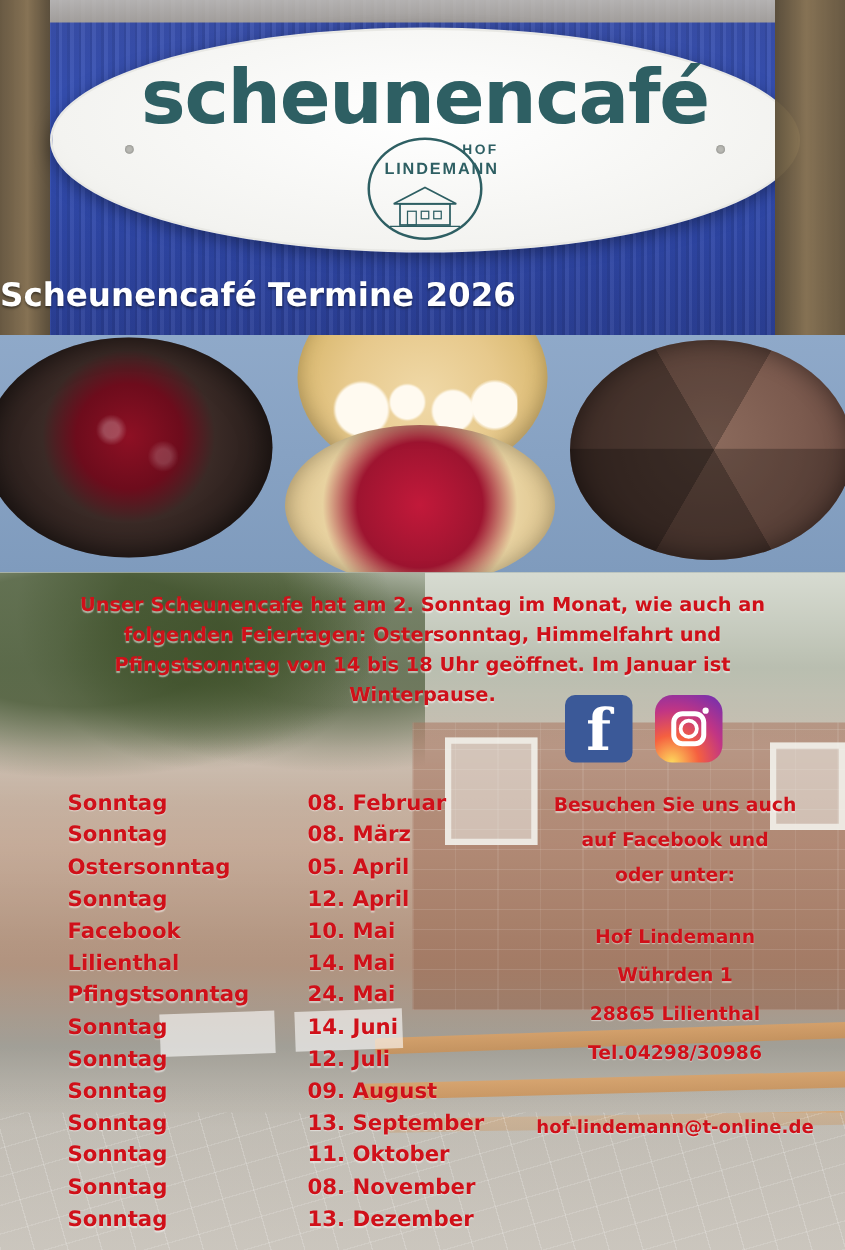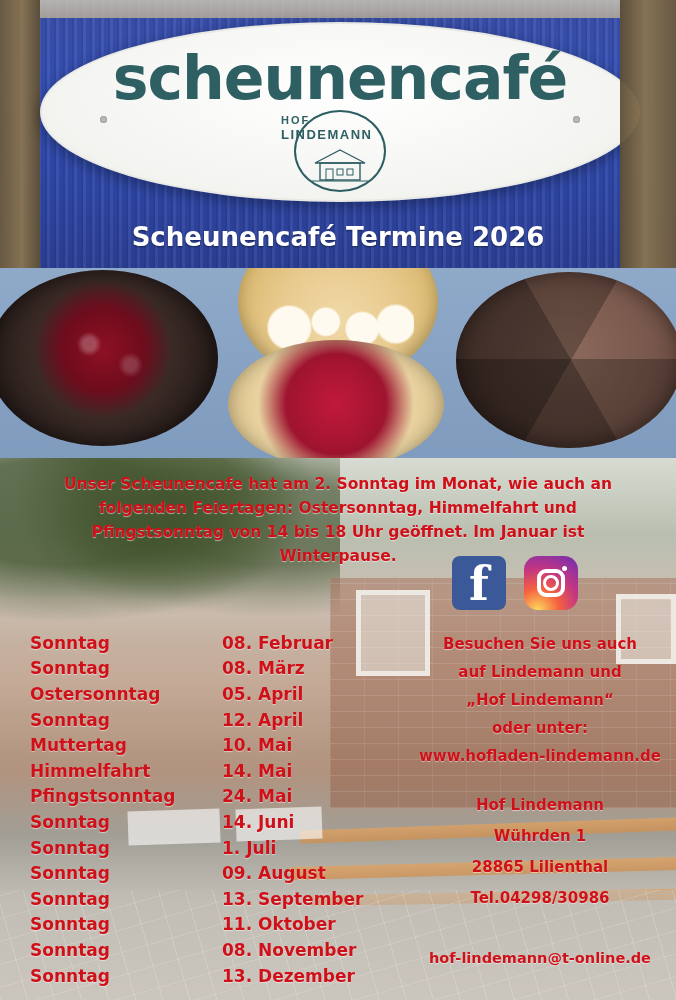--- a/index.html
+++ b/index.html
@@ -72,21 +72,21 @@
     font-weight: 700;
     letter-spacing: -1px;
     color: #2e5f63;
     font-family: "DejaVu Sans", sans-serif;
   }
   .hof-badge {
     position: absolute;
     left: 50%; transform: translateX(-50%);
     top: 84px;
     width: 118px; height: 86px;
-    text-align: left;
+    text-align: right;
   }
   .hof-badge .circle {
     position: absolute; left: 50%; top: 50%;
     transform: translate(-50%,-50%);
     width: 92px; height: 82px;
     border: 2px solid #2e5f63;
     border-radius: 50%;
   }
   .hof-badge .hof-text {
     position: absolute; left: 0; right: 0; top: 6px;
@@ -97,21 +97,20 @@
     font-size: 13px; letter-spacing: 1.5px; color: #2e5f63; font-weight: 700;
   }
   .hof-badge .house {
     position: absolute; left: 50%; transform: translateX(-50%);
     top: 40px; width: 56px; height: 34px;
   }
 
   .termine-bar {
     position: absolute;
     left: 0; right: 0; top: 222px;
-    text-align: center;
     font-size: 26px;
     font-weight: 700;
     color: #ffffff;
     text-shadow: 0 1px 2px rgba(0,0,0,.45);
     font-family: "DejaVu Sans", sans-serif;
   }
 
   
   .cake-strip {
     position: relative;
@@ -279,20 +278,21 @@
   
   .dates {
     position: absolute;
     left: 30px; top: 172px;
     width: 368px;
   }
   .date-row {
     display: flex;
     height: 25.6px;
     align-items: center;
+    margin-left: 24px;
   }
   .date-day {
     width: 192px;
     color: #d01019;
     font-weight: 700;
     font-size: 17px;
     font-family: "DejaVu Sans", sans-serif;
     text-shadow: 0 1px 1px rgba(255,255,255,.5);
   }
   .date-date {
@@ -396,38 +396,38 @@
         </div>
         <div class="date-row">
           <div class="date-day">Ostersonntag</div>
           <div class="date-date">05. April</div>
         </div>
         <div class="date-row">
           <div class="date-day">Sonntag</div>
           <div class="date-date">12. April</div>
         </div>
         <div class="date-row">
-          <div class="date-day">Muttertag</div>
+          <div class="date-day">Facebook</div>
           <div class="date-date">10. Mai</div>
         </div>
         <div class="date-row">
-          <div class="date-day">Himmelfahrt</div>
+          <div class="date-day">Lilienthal</div>
           <div class="date-date">14. Mai</div>
         </div>
         <div class="date-row">
           <div class="date-day">Pfingstsonntag</div>
           <div class="date-date">24. Mai</div>
         </div>
         <div class="date-row">
           <div class="date-day">Sonntag</div>
           <div class="date-date">14. Juni</div>
         </div>
         <div class="date-row">
           <div class="date-day">Sonntag</div>
-          <div class="date-date">1. Juli</div>
+          <div class="date-date">12. Juli</div>
         </div>
         <div class="date-row">
           <div class="date-day">Sonntag</div>
           <div class="date-date">09. August</div>
         </div>
         <div class="date-row">
           <div class="date-day">Sonntag</div>
           <div class="date-date">13. September</div>
         </div>
         <div class="date-row">
@@ -439,24 +439,22 @@
           <div class="date-date">08. November</div>
         </div>
         <div class="date-row">
           <div class="date-day">Sonntag</div>
           <div class="date-date">13. Dezember</div>
         </div>
       </div>
 
     <div class="info">
       <div>Besuchen Sie uns auch</div>
-      <div>auf Lindemann und</div>
-      <div>„Hof Lindemann“</div>
+      <div>auf Facebook und</div>
       <div>oder unter:</div>
-      <div class="web">www.hofladen-lindemann.de</div>
       <div class="gap"></div>
       <div class="addr">Hof Lindemann</div>
       <div class="addr">Wührden 1</div>
       <div class="addr">28865 Lilienthal</div>
       <div class="addr">Tel.04298/30986</div>
       <div class="email">hof-lindemann@t-online.de</div>
     </div>
   </div>
 
 </div>

